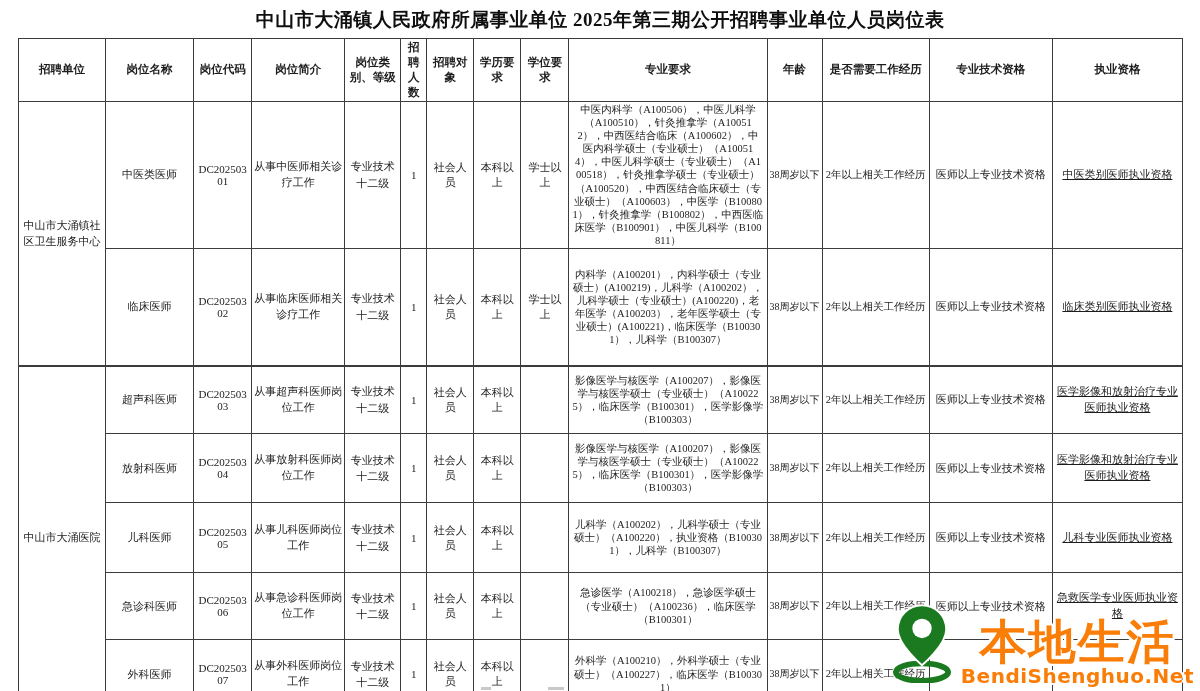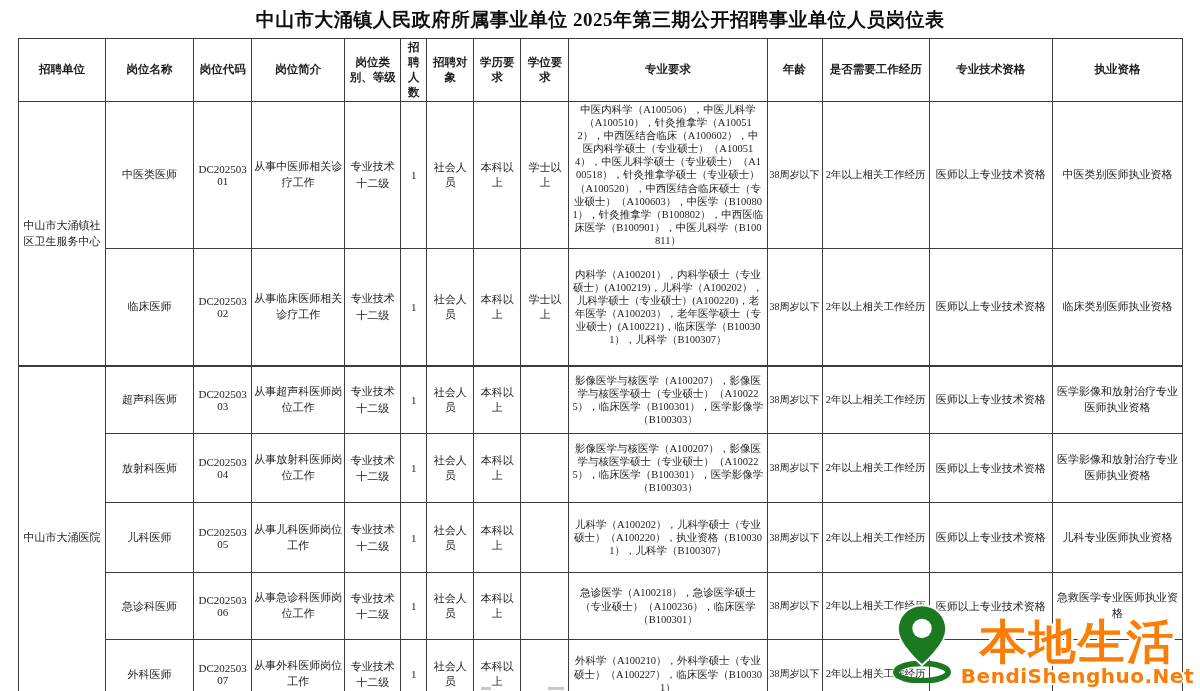--- a/index.html
+++ b/index.html
@@ -29,21 +29,21 @@
   tr.r5  { height:70px; }
   tr.r6  { height:67px; }
   tr.r7  { height:69px; }
   tr.group td { border-top-width:2px; }
   td.major { font-size:10.5px; line-height:1.25; padding:1px 3px; }
   td.intro { line-height:1.45;margin-left:38px; }
   td.unit  { line-height:1.5; }
   td.age   { font-size:10px; white-space:nowrap; padding:1px 0; }
   td.exp   { font-size:10.5px; white-space:nowrap; padding:8px 0; }
   td.cat   { line-height:1.5; }
-  td.pq    { line-height:1.45; }
+  td.pq    { line-height:1.45;text-decoration:underline; }
 
   .watermark {
     position:absolute; right:6px; bottom:4px; z-index:5;
     display:flex; align-items:flex-end; gap:8px;
   }
   .wm-text { display:flex; flex-direction:column; align-items:center; }
   .wm-brand {
     font-family:"DejaVu Sans","Liberation Sans",sans-serif;
     font-weight:bold; font-size:47px; line-height:1.0; color:#f97d07;
     letter-spacing:2px; white-space:nowrap;

